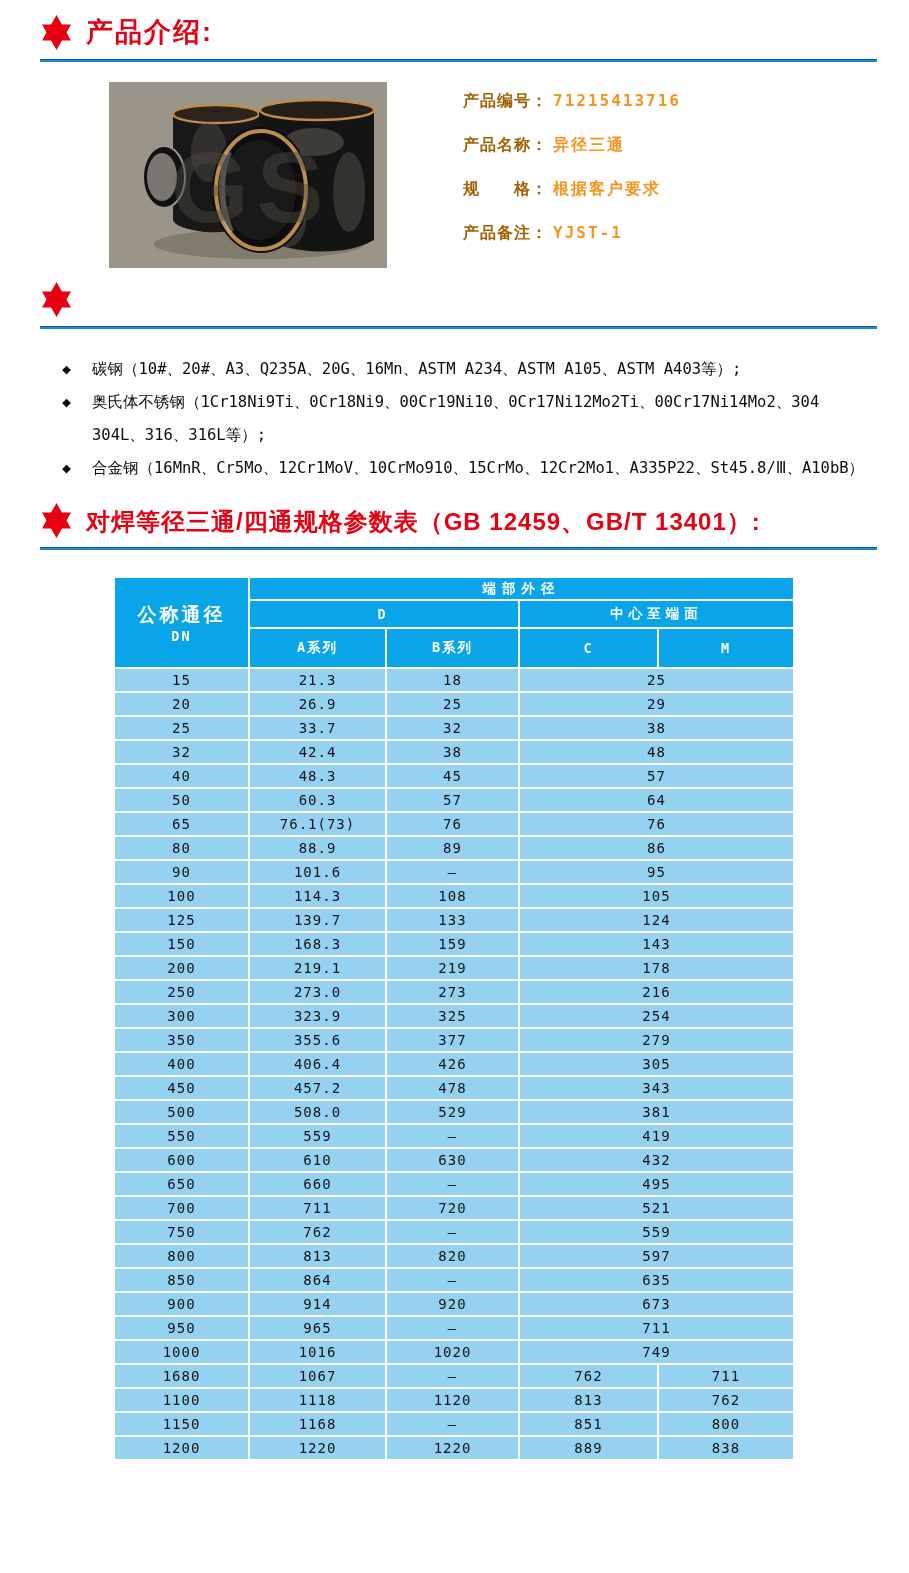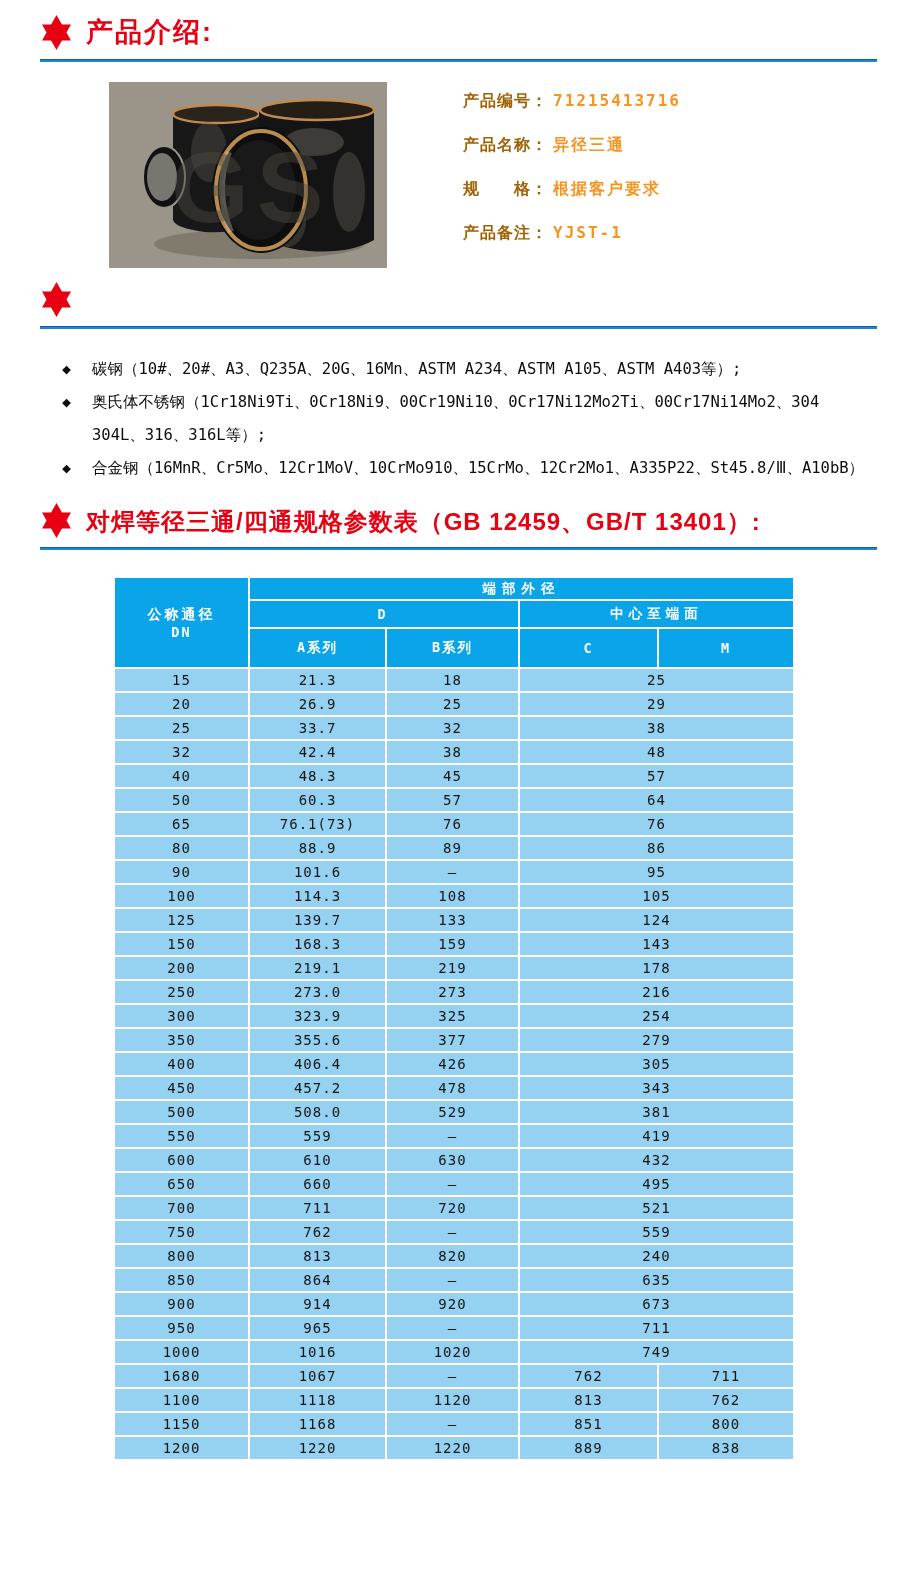--- a/index.html
+++ b/index.html
@@ -70,21 +70,21 @@
   }
   .spec-table thead th {
     background: #0aa5e8;
     color: #ffffff;
     font-weight: bold;
     font-size: 13.5px;
   }
   th.hrow1 { height: 23px; letter-spacing: 6px; margin-left: 12px; }
   th.hrow2 { height: 28px; letter-spacing: 5px; }
   th.hrow3 { height: 40px; letter-spacing: 2px; }
-  .dn-head .l1 { letter-spacing: 3px; font-size: 14px; }
+  .dn-head .l1 { letter-spacing: 3px; font-size: 19px; }
   .dn-head .l2 { letter-spacing: 2px; font-size: 13.5px; }
   .spec-table tbody td {
     background: #95d1f1;
     color: #141414;
     font-size: 14px;
     height: 24px;
     letter-spacing: 1px;
   }
 </style>
 </head>
@@ -344,21 +344,21 @@
         <tr>
           <td>750</td>
           <td>762</td>
           <td>—</td>
           <td colspan="2">559</td>
         </tr>
         <tr>
           <td>800</td>
           <td>813</td>
           <td>820</td>
-          <td colspan="2">240</td>
+          <td colspan="2">597</td>
         </tr>
         <tr>
           <td>850</td>
           <td>864</td>
           <td>—</td>
           <td colspan="2">635</td>
         </tr>
         <tr>
           <td>900</td>
           <td>914</td>

